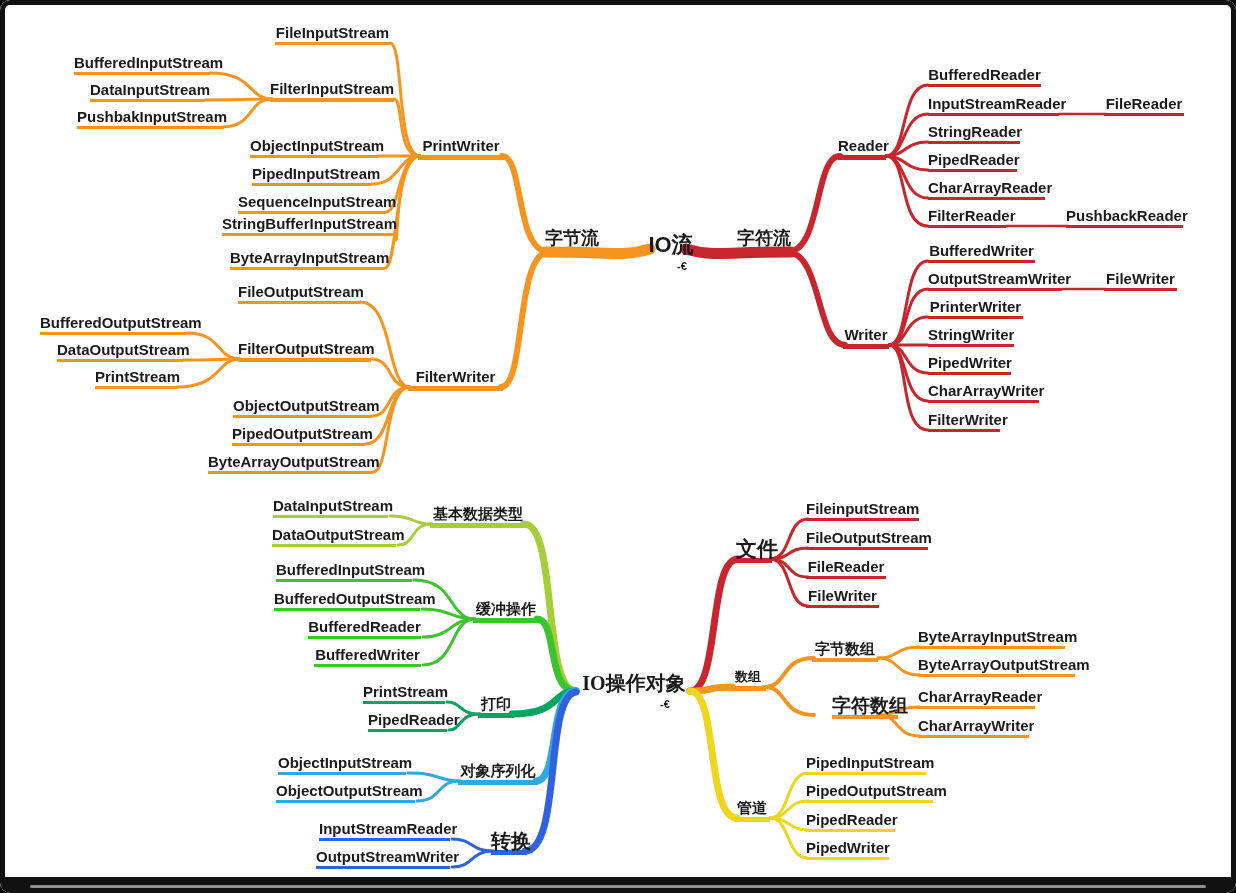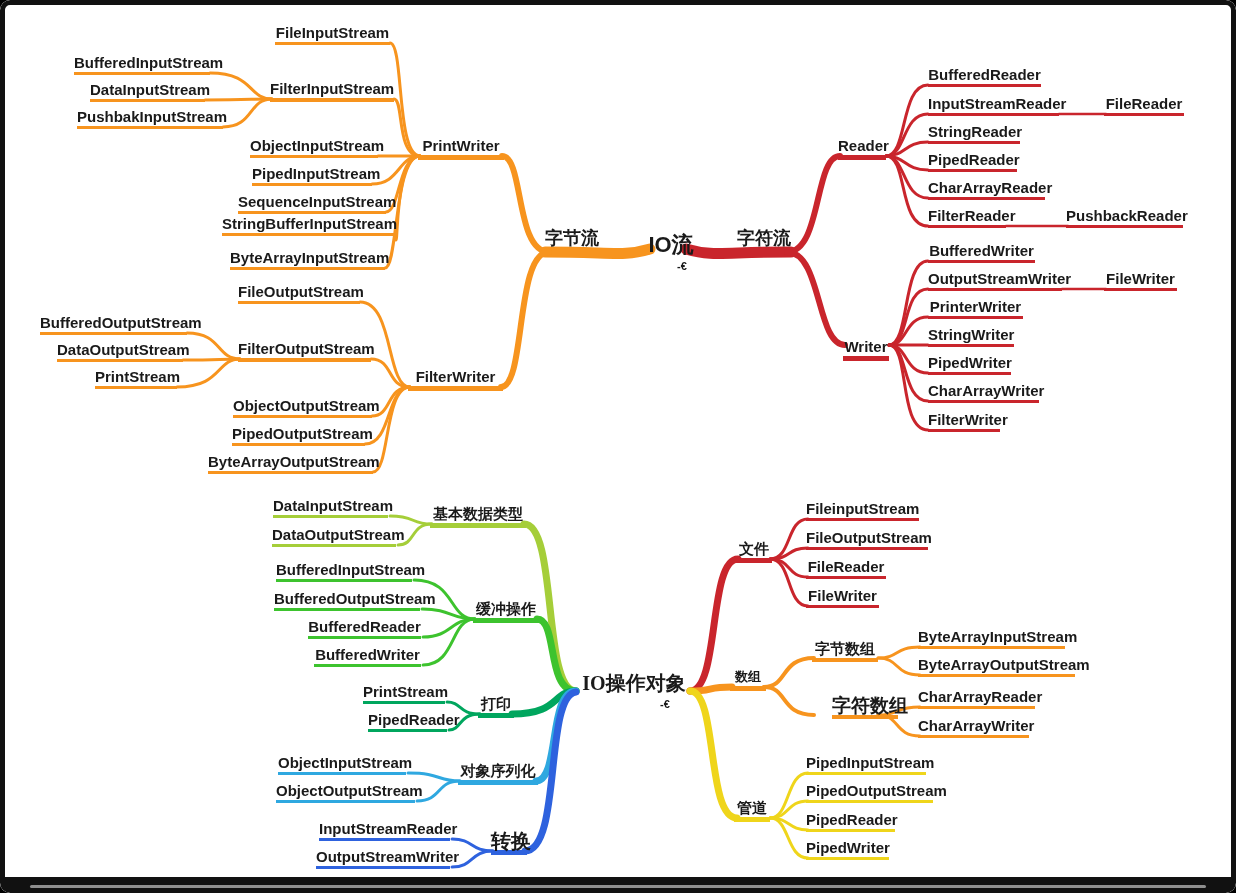--- a/index.html
+++ b/index.html
@@ -141,21 +141,21 @@
     <div class="node" style="left: 737px; top: 228px; width: 54px; font-size: 18px; height: auto; line-height: 1.15;">字符流</div>
     <div class="node" style="left: 838px; top: 137px; width: 48px; font-size: 15px; border-bottom: 5px solid rgb(201, 37, 44);">Reader</div>
     <div class="node" style="left: 928px; top: 66px; width: 113px; font-size: 15px; border-bottom: 3px solid rgb(201, 37, 44);">BufferedReader</div>
     <div class="node" style="left: 928px; top: 95px; width: 131px; font-size: 15px; border-bottom: 3px solid rgb(201, 37, 44);">InputStreamReader</div>
     <div class="node" style="left: 1104px; top: 95px; width: 80px; font-size: 15px; border-bottom: 3px solid rgb(201, 37, 44);">FileReader</div>
     <div class="node" style="left: 928px; top: 123px; width: 92px; font-size: 15px; border-bottom: 3px solid rgb(201, 37, 44);">StringReader</div>
     <div class="node" style="left: 928px; top: 151px; width: 89px; font-size: 15px; border-bottom: 3px solid rgb(201, 37, 44);">PipedReader</div>
     <div class="node" style="left: 928px; top: 179px; width: 117px; font-size: 15px; border-bottom: 3px solid rgb(201, 37, 44);">CharArrayReader</div>
     <div class="node" style="left: 928px; top: 207px; width: 78px; font-size: 15px; border-bottom: 3px solid rgb(201, 37, 44);">FilterReader</div>
     <div class="node" style="left: 1066px; top: 207px; width: 117px; font-size: 15px; border-bottom: 3px solid rgb(201, 37, 44);">PushbackReader</div>
-    <div class="node" style="left: 843px; top: 326px; width: 46px; font-size: 15px; border-bottom: 5px solid rgb(201, 37, 44); margin-top: 12px;">Writer</div>
+    <div class="node" style="left: 843px; top: 326px; width: 46px; font-size: 15px; border-bottom: 5px solid rgb(201, 37, 44);">Writer</div>
     <div class="node" style="left: 928px; top: 242px; width: 107px; font-size: 15px; border-bottom: 3px solid rgb(201, 37, 44);">BufferedWriter</div>
     <div class="node" style="left: 928px; top: 270px; width: 134px; font-size: 15px; border-bottom: 3px solid rgb(201, 37, 44);">OutputStreamWriter</div>
     <div class="node" style="left: 1104px; top: 270px; width: 73px; font-size: 15px; border-bottom: 3px solid rgb(201, 37, 44);">FileWriter</div>
     <div class="node" style="left: 928px; top: 298px; width: 95px; font-size: 15px; border-bottom: 3px solid rgb(201, 37, 44);">PrinterWriter</div>
     <div class="node" style="left: 928px; top: 326px; width: 86px; font-size: 15px; border-bottom: 3px solid rgb(201, 37, 44);">StringWriter</div>
     <div class="node" style="left: 928px; top: 354px; width: 83px; font-size: 15px; border-bottom: 3px solid rgb(201, 37, 44);">PipedWriter</div>
     <div class="node" style="left: 928px; top: 382px; width: 111px; font-size: 15px; border-bottom: 3px solid rgb(201, 37, 44);">CharArrayWriter</div>
     <div class="node" style="left: 928px; top: 411px; width: 72px; font-size: 15px; border-bottom: 3px solid rgb(201, 37, 44);">FilterWriter</div>
     <div class="node" style="left: 576px; top: 672px; width: 116px; font-size: 20px; height: auto; line-height: 1.15; font-family: Liberation Serif, serif;">IO操作对象</div>
     <div class="node" style="left: 655px; top: 695px; width: 20px; font-size: 11px;">-€</div>
@@ -169,21 +169,21 @@
     <div class="node" style="left: 314px; top: 646px; width: 107px; font-size: 15px; border-bottom: 3px solid rgb(61, 195, 46);">BufferedWriter</div>
     <div class="node" style="left: 478px; top: 695px; width: 36px; font-size: 15px; border-bottom: 5px solid rgb(0, 166, 94);">打印</div>
     <div class="node" style="left: 363px; top: 683px; width: 82px; font-size: 15px; border-bottom: 3px solid rgb(0, 166, 94);">PrintStream</div>
     <div class="node" style="left: 368px; top: 711px; width: 79px; font-size: 15px; border-bottom: 3px solid rgb(0, 166, 94);">PipedReader</div>
     <div class="node" style="left: 458px; top: 762px; width: 80px; font-size: 15px; border-bottom: 5px solid rgb(47, 168, 224);">对象序列化</div>
     <div class="node" style="left: 278px; top: 754px; width: 128px; font-size: 15px; border-bottom: 3px solid rgb(47, 168, 224);">ObjectInputStream</div>
     <div class="node" style="left: 276px; top: 782px; width: 139px; font-size: 15px; border-bottom: 3px solid rgb(47, 168, 224);">ObjectOutputStream</div>
     <div class="node" style="left: 491px; top: 832px; width: 36px; font-size: 20px; border-bottom: 5px solid rgb(46, 98, 222);">转换</div>
     <div class="node" style="left: 319px; top: 820px; width: 131px; font-size: 15px; border-bottom: 3px solid rgb(46, 98, 222);">InputStreamReader</div>
     <div class="node" style="left: 316px; top: 848px; width: 134px; font-size: 15px; border-bottom: 3px solid rgb(46, 98, 222);">OutputStreamWriter</div>
-    <div class="node" style="left: 736px; top: 540px; width: 36px; font-size: 15px; border-bottom: 5px solid rgb(201, 37, 44);">文件</div>
+    <div class="node" style="left: 736px; top: 540px; width: 36px; font-size: 21px; border-bottom: 5px solid rgb(201, 37, 44);">文件</div>
     <div class="node" style="left: 806px; top: 500px; width: 113px; font-size: 15px; border-bottom: 3px solid rgb(201, 37, 44);">FileinputStream</div>
     <div class="node" style="left: 806px; top: 529px; width: 122px; font-size: 15px; border-bottom: 3px solid rgb(201, 37, 44);">FileOutputStream</div>
     <div class="node" style="left: 806px; top: 558px; width: 80px; font-size: 15px; border-bottom: 3px solid rgb(201, 37, 44);">FileReader</div>
     <div class="node" style="left: 806px; top: 587px; width: 73px; font-size: 15px; border-bottom: 3px solid rgb(201, 37, 44);">FileWriter</div>
     <div class="node" style="left: 730px; top: 668px; width: 36px; font-size: 13px; border-bottom: 5px solid rgb(247, 148, 30);">数组</div>
     <div class="node" style="left: 812px; top: 640px; width: 66px; font-size: 15px; border-bottom: 4px solid rgb(247, 148, 30);">字节数组</div>
     <div class="node" style="left: 918px; top: 628px; width: 147px; font-size: 15px; border-bottom: 3px solid rgb(247, 148, 30);">ByteArrayInputStream</div>
     <div class="node" style="left: 918px; top: 656px; width: 157px; font-size: 15px; border-bottom: 3px solid rgb(247, 148, 30);">ByteArrayOutputStream</div>
     <div class="node" style="left: 832px; top: 697px; width: 66px; font-size: 19px; border-bottom: 4px solid rgb(247, 148, 30);">字符数组</div>
     <div class="node" style="left: 918px; top: 688px; width: 117px; font-size: 15px; border-bottom: 3px solid rgb(247, 148, 30);">CharArrayReader</div>

